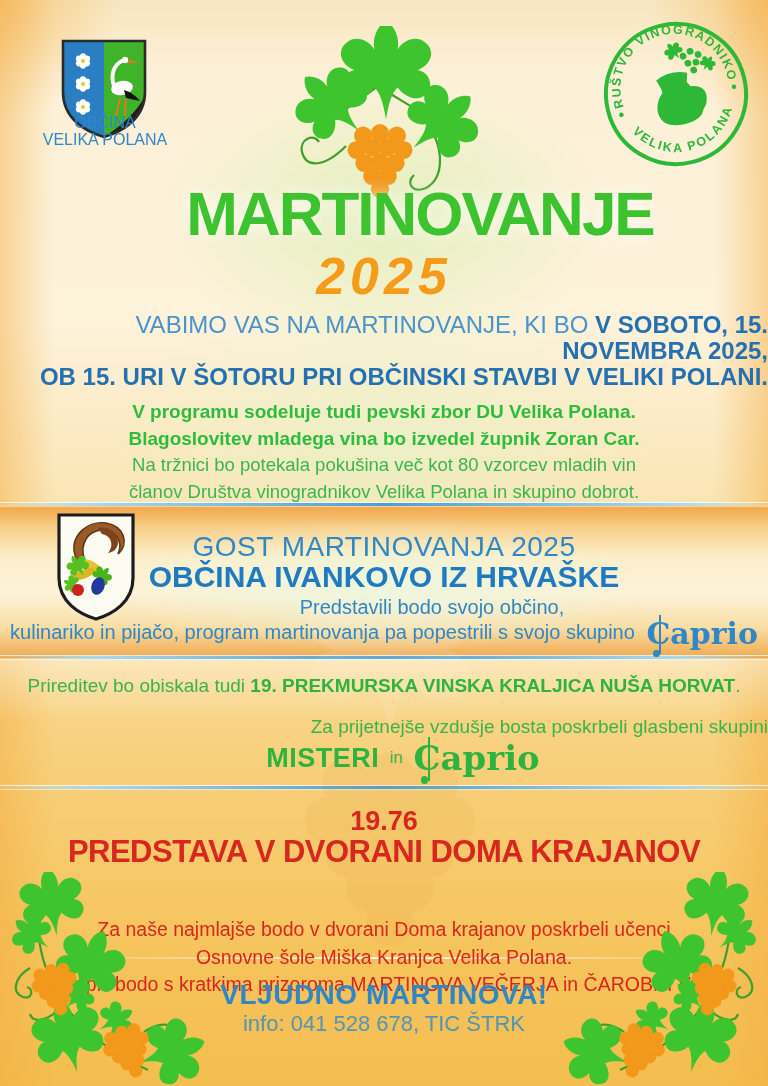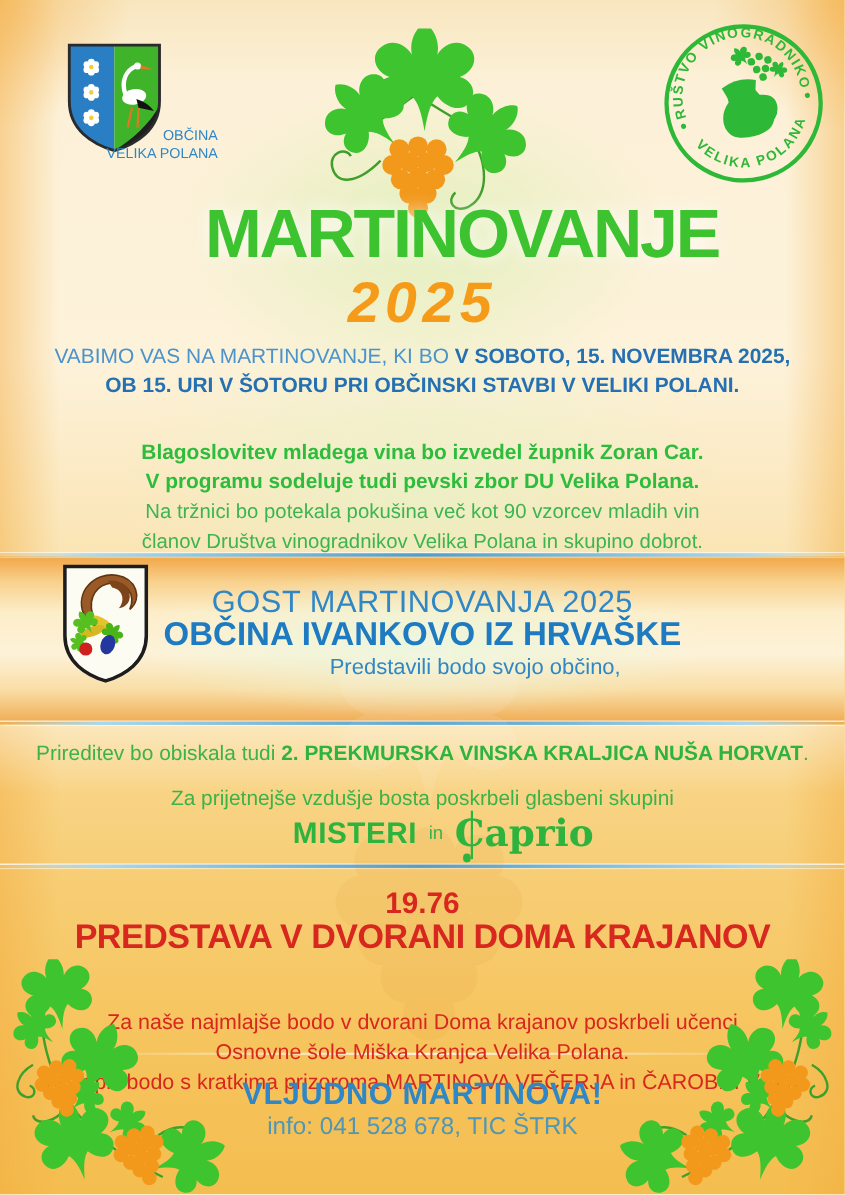--- a/index.html
+++ b/index.html
@@ -38,47 +38,47 @@
   }
   .divider-soft {
     position:absolute; left:60px; width:648px; height:2px;
     background: linear-gradient(90deg, rgba(255,255,255,0), rgba(255,255,255,.85), rgba(255,255,255,0));
   }
 
   
   .title { top:178px; font-size:62px; font-weight:800; color:#3cc32f; letter-spacing:-2px; text-shadow:0 0 16px rgba(255,255,255,.85);padding-left:36px; }
   .year  { top:246px; font-size:52px; font-weight:800; font-style:italic; color:#f59b19; letter-spacing:5px; }
 
-  .invitation { top:312px; font-size:19px; line-height:26px; color:#4a93cb; }
+  .invitation { top:312px; font-size:24px; line-height:26px; color:#4a93cb;text-align:right; }
   .invitation b { color:#2470b3; font-weight:700; }
 
   .blessing { top:399px; font-size:18.5px; line-height:26.5px; color:#3cb551; }
   .blessing .bold { font-weight:700; color:#2ebc3d; font-size:19px; }
 
   .guest-heading { top:531px; font-size:28px; color:#2f87c6; letter-spacing:.5px; }
   .guest-name   { top:560px; font-size:30px; font-weight:700; color:#1e7ac1; }
   .guest-l1     { top:596px; font-size:20px; color:#2f87c6;padding-left:48px; }
   .guest-l2     { top:619px; font-size:20px; color:#2f87c6; }
 
   .queen { top:675px; font-size:19px; color:#3cb34a; }
   .queen b { font-weight:700; color:#2eb33e; }
 
-  .music-lead  { top:716px; font-size:19px; color:#3cb34a; }
+  .music-lead  { top:716px; font-size:19px; color:#3cb34a;text-align:right; }
   .music-bands { top:741px; color:#2eb33e;margin-left:19px; }
   .music-bands .b1 { font-size:27px; font-weight:800; letter-spacing:.5px; vertical-align:middle; }
   .music-bands .conj { font-size:17px; font-weight:400; color:#3cb34a; vertical-align:middle; margin:0 6px; }
 
   .show-time  { top:806px; font-size:27px; font-weight:800; color:#d8271e; }
   .show-title { top:834px; font-size:31px; font-weight:800; color:#d8271e; letter-spacing:-.5px; }
   .show-lines { top:916px; font-size:19.5px; line-height:27.5px; color:#d8271e; }
 
   .footer-invite { top:979px; font-size:28px; font-weight:800; color:#2f87c6; letter-spacing:.5px; }
   .footer-info   { top:1011px; font-size:22px; color:#4f96b7; }
 
-  .coa-caption { left:12px; top:115px; width:186px; text-align:right; font-size:13px; line-height:16.5px; color:#2f87c6; }
+  .coa-caption { left:12px; top:115px; width:186px; text-align:center; font-size:16px; line-height:16.5px; color:#2f87c6; }
 
   
   .caprio { font-family:"DejaVu Serif", serif; font-weight:700; display:inline-block; line-height:1; vertical-align:middle; }
   .caprio-c { position:relative; display:inline-block; }
   .caprio-c::before { content:""; position:absolute; left:54%; top:-.12em; height:1.30em; width:.055em; background:currentColor; }
   .caprio-c::after  { content:""; position:absolute; left:28%; top:1.04em; width:.22em; height:.22em; border-radius:50%; background:currentColor; }
   .caprio-guest { font-size:30px; color:#2f87c6; margin-left:6px; }
   .caprio-music { font-size:34px; color:#2eb33e; }
 
   .seal-wrap { right:16px; top:18px; transform:rotate(-14deg); }
@@ -210,45 +210,49 @@
 
   <div class="cline title">MARTINOVANJE</div>
   <div class="cline year">2025</div>
 
   <div class="cline invitation">
     <div><span>VABIMO VAS NA MARTINOVANJE, KI BO </span><b>V SOBOTO, 15. NOVEMBRA 2025,</b></div>
     <div><b>OB 15. URI V ŠOTORU PRI OBČINSKI STAVBI V VELIKI POLANI.</b></div>
   </div>
 
   <div class="cline blessing">
+    <div class="bold">V programu sodeluje tudi pevski zbor DU Velika Polana.</div>
     <div class="bold">Blagoslovitev mladega vina bo izvedel župnik Zoran Car.</div>
-    <div class="bold">V programu sodeluje tudi pevski zbor DU Velika Polana.</div>
-    <div>Na tržnici bo potekala pokušina več kot 90 vzorcev mladih vin</div>
+    <div>Na tržnici bo potekala pokušina več kot 80 vzorcev mladih vin</div>
     <div>članov Društva vinogradnikov Velika Polana in skupino dobrot.</div>
   </div>
 
   <svg class="abs" style="left:54px; top:510px" width="84" height="114" viewBox="0 0 84 114">
     <path d="M5,5 H79 V68 C79,92 59,104 42,109 C25,104 5,92 5,68 Z" fill="#fcfcf2" stroke="#1d1d1d" stroke-width="3.2"></path>
     <path d="M22,48 C14,28 32,10 52,13 C70,16 76,34 64,44 C70,30 60,19 48,20 C34,21 26,33 30,48 C31,54 35,58 40,61 L28,57 C22,54 24,52 22,48 Z" fill="#9a5a28" stroke="#5f3512" stroke-width="1.5"></path>
     <path d="M44,18 C54,16 64,22 64,32 C64,38 60,42 54,43 C60,36 58,26 48,24 Z" fill="#7d441c"></path>
     <ellipse cx="40" cy="58" rx="13" ry="5" fill="#e3c32e" transform="rotate(35 40 58)"></ellipse>
     <ellipse cx="30" cy="64" rx="12" ry="4.5" fill="#d8b722" transform="rotate(-20 30 64)"></ellipse>
     <use href="#vineLeaf" transform="translate(24,56) rotate(-30) scale(0.34)" fill="#56c020"></use>
     <use href="#vineLeaf" transform="translate(48,66) rotate(40) scale(0.3)" fill="#49b317"></use>
     <use href="#vineLeaf" transform="translate(18,74) rotate(-70) scale(0.26)" fill="#56c020"></use>
     <circle cx="24" cy="80" r="6" fill="#cf2020"></circle>
     <ellipse cx="44" cy="76" rx="6.5" ry="9" fill="#23379e" transform="rotate(20 44 76)"></ellipse>
   </svg>
 
   <div class="cline guest-heading">GOST MARTINOVANJA 2025</div>
   <div class="cline guest-name">OBČINA IVANKOVO IZ HRVAŠKE</div>
   <div class="cline guest-l1">Predstavili bodo svojo občino,</div>
+  <div class="cline guest-l2">
+    <span>kulinariko in pijačo, program martinovanja pa popestrili s svojo skupino</span>
+    <span class="caprio caprio-guest"><span class="caprio-c">C</span><span>aprio</span></span>
+  </div>
 
   <div class="cline queen">
-    <span>Prireditev bo obiskala tudi </span><b>2. PREKMURSKA VINSKA KRALJICA NUŠA HORVAT</b><span>.</span>
+    <span>Prireditev bo obiskala tudi </span><b>19. PREKMURSKA VINSKA KRALJICA NUŠA HORVAT</b><span>.</span>
   </div>
 
   <div class="cline music-lead">Za prijetnejše vzdušje bosta poskrbeli glasbeni skupini</div>
   <div class="cline music-bands">
     <span class="b1">MISTERI</span>
     <span class="conj">in</span>
     <span class="caprio caprio-music"><span class="caprio-c">C</span><span>aprio</span></span>
   </div>
 
   <div class="cline show-time">19.76</div>

